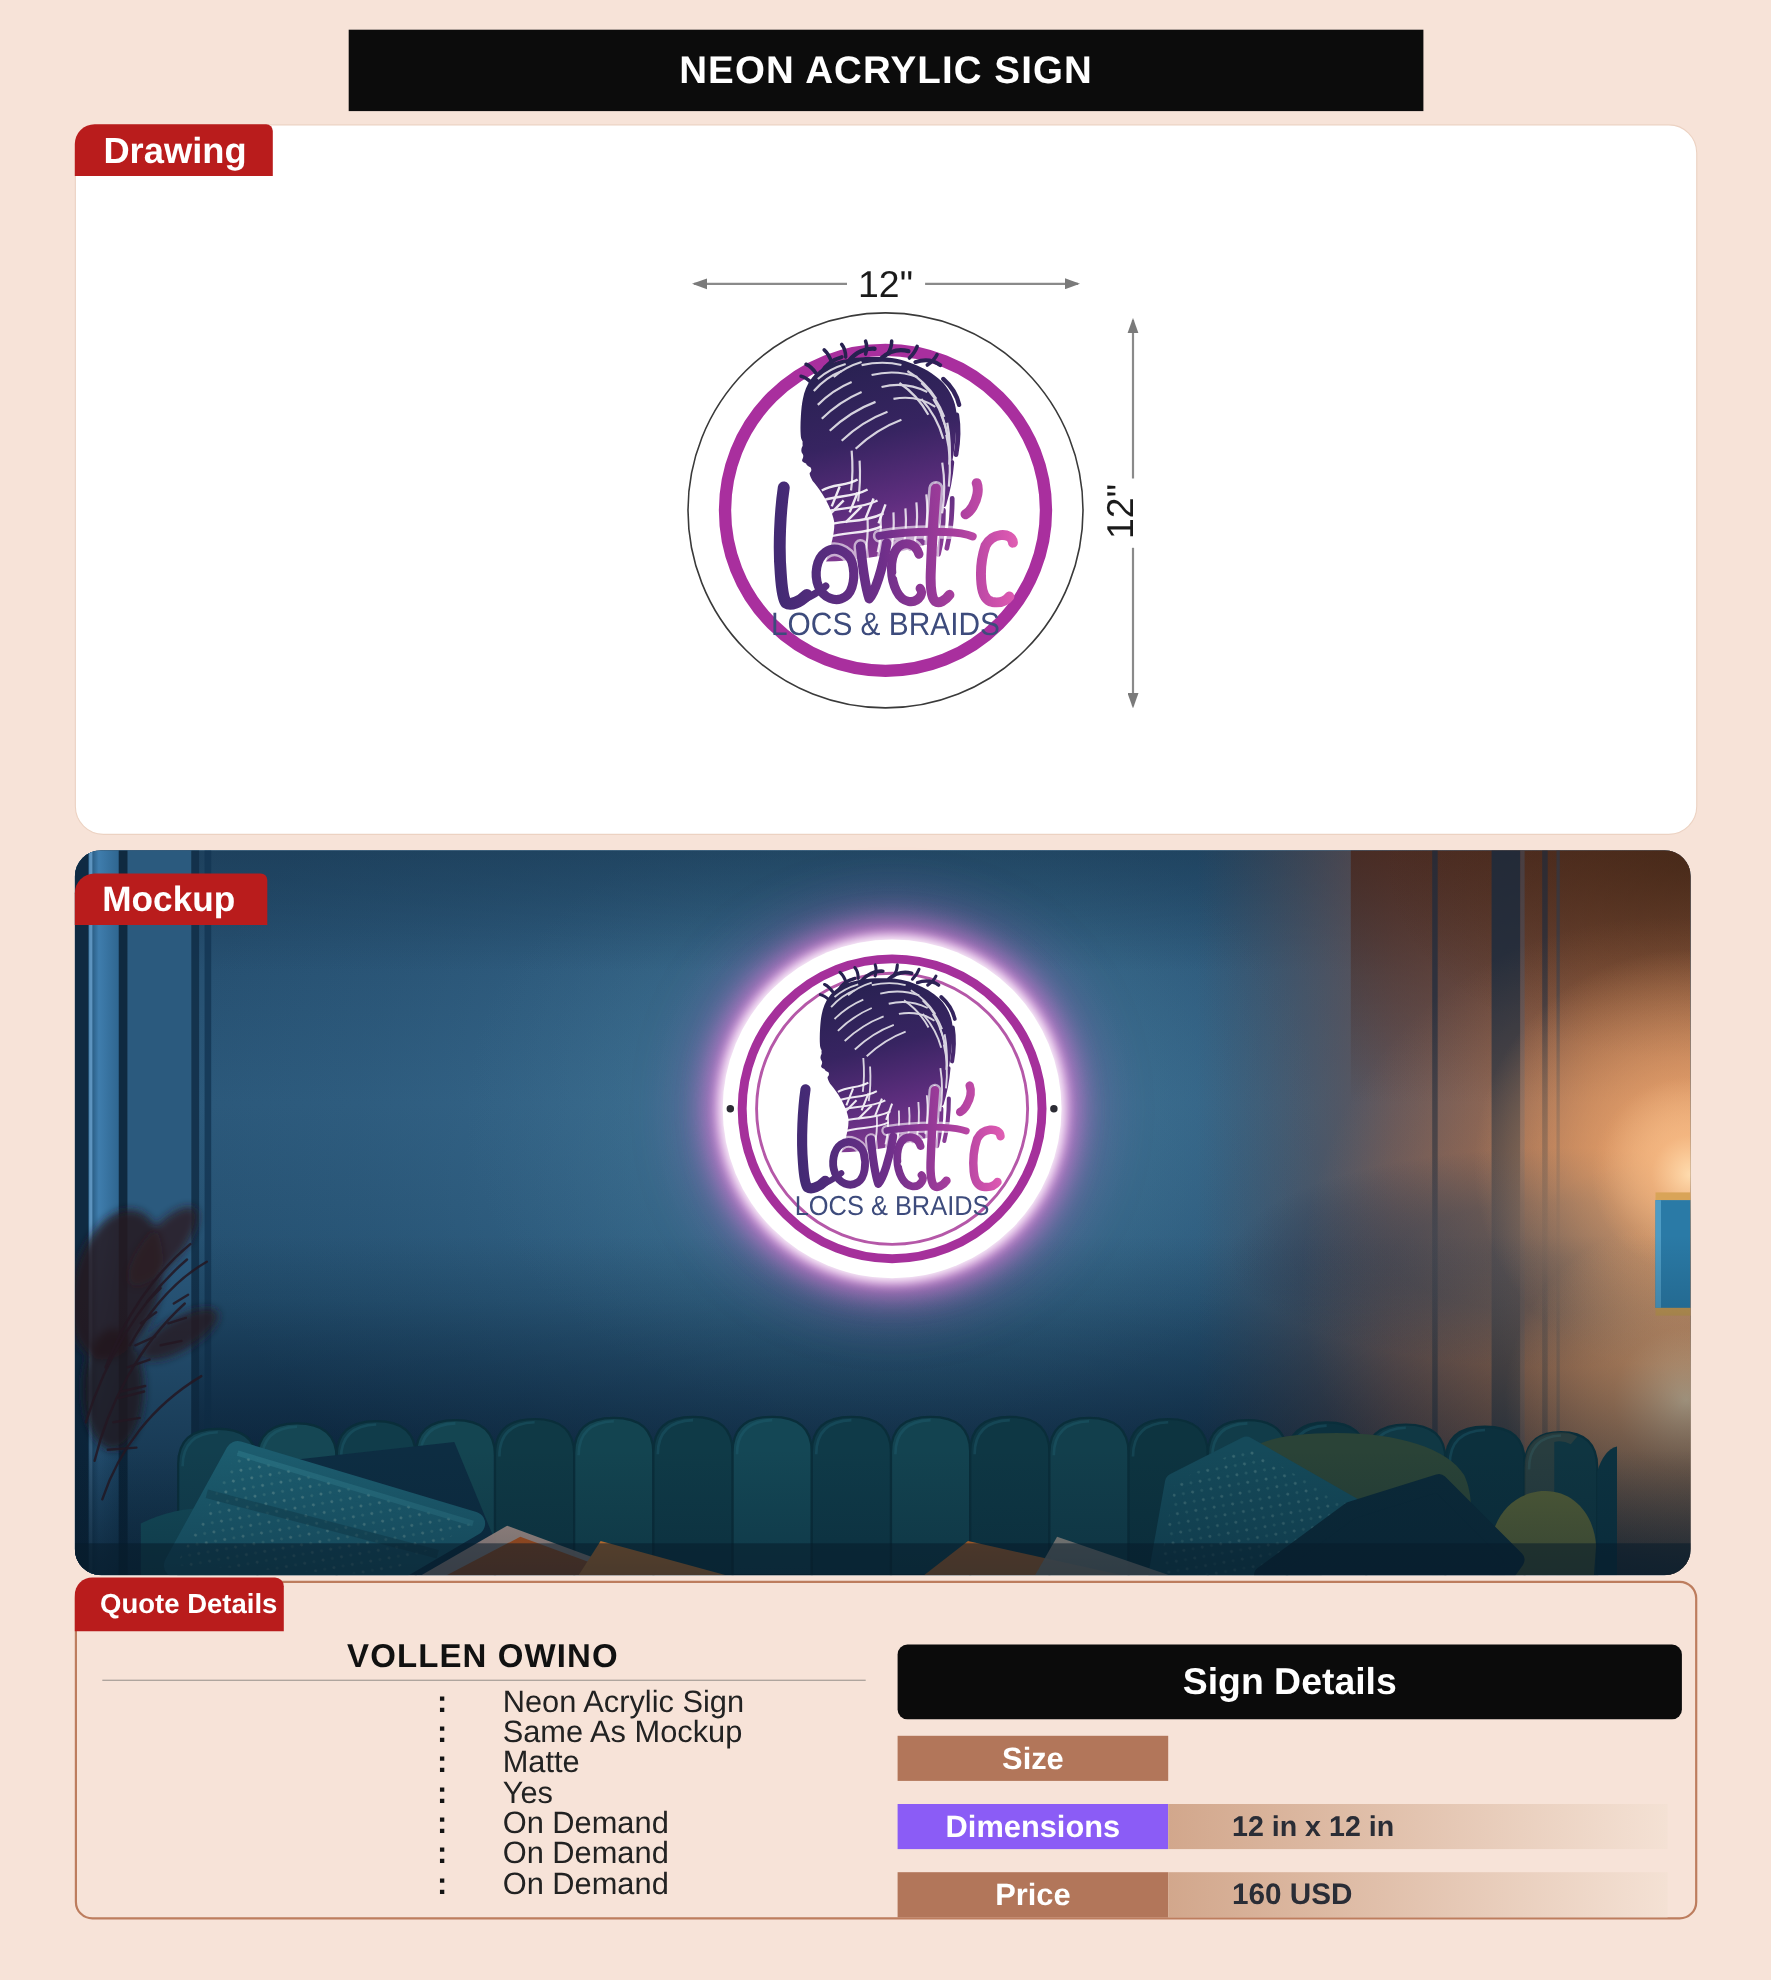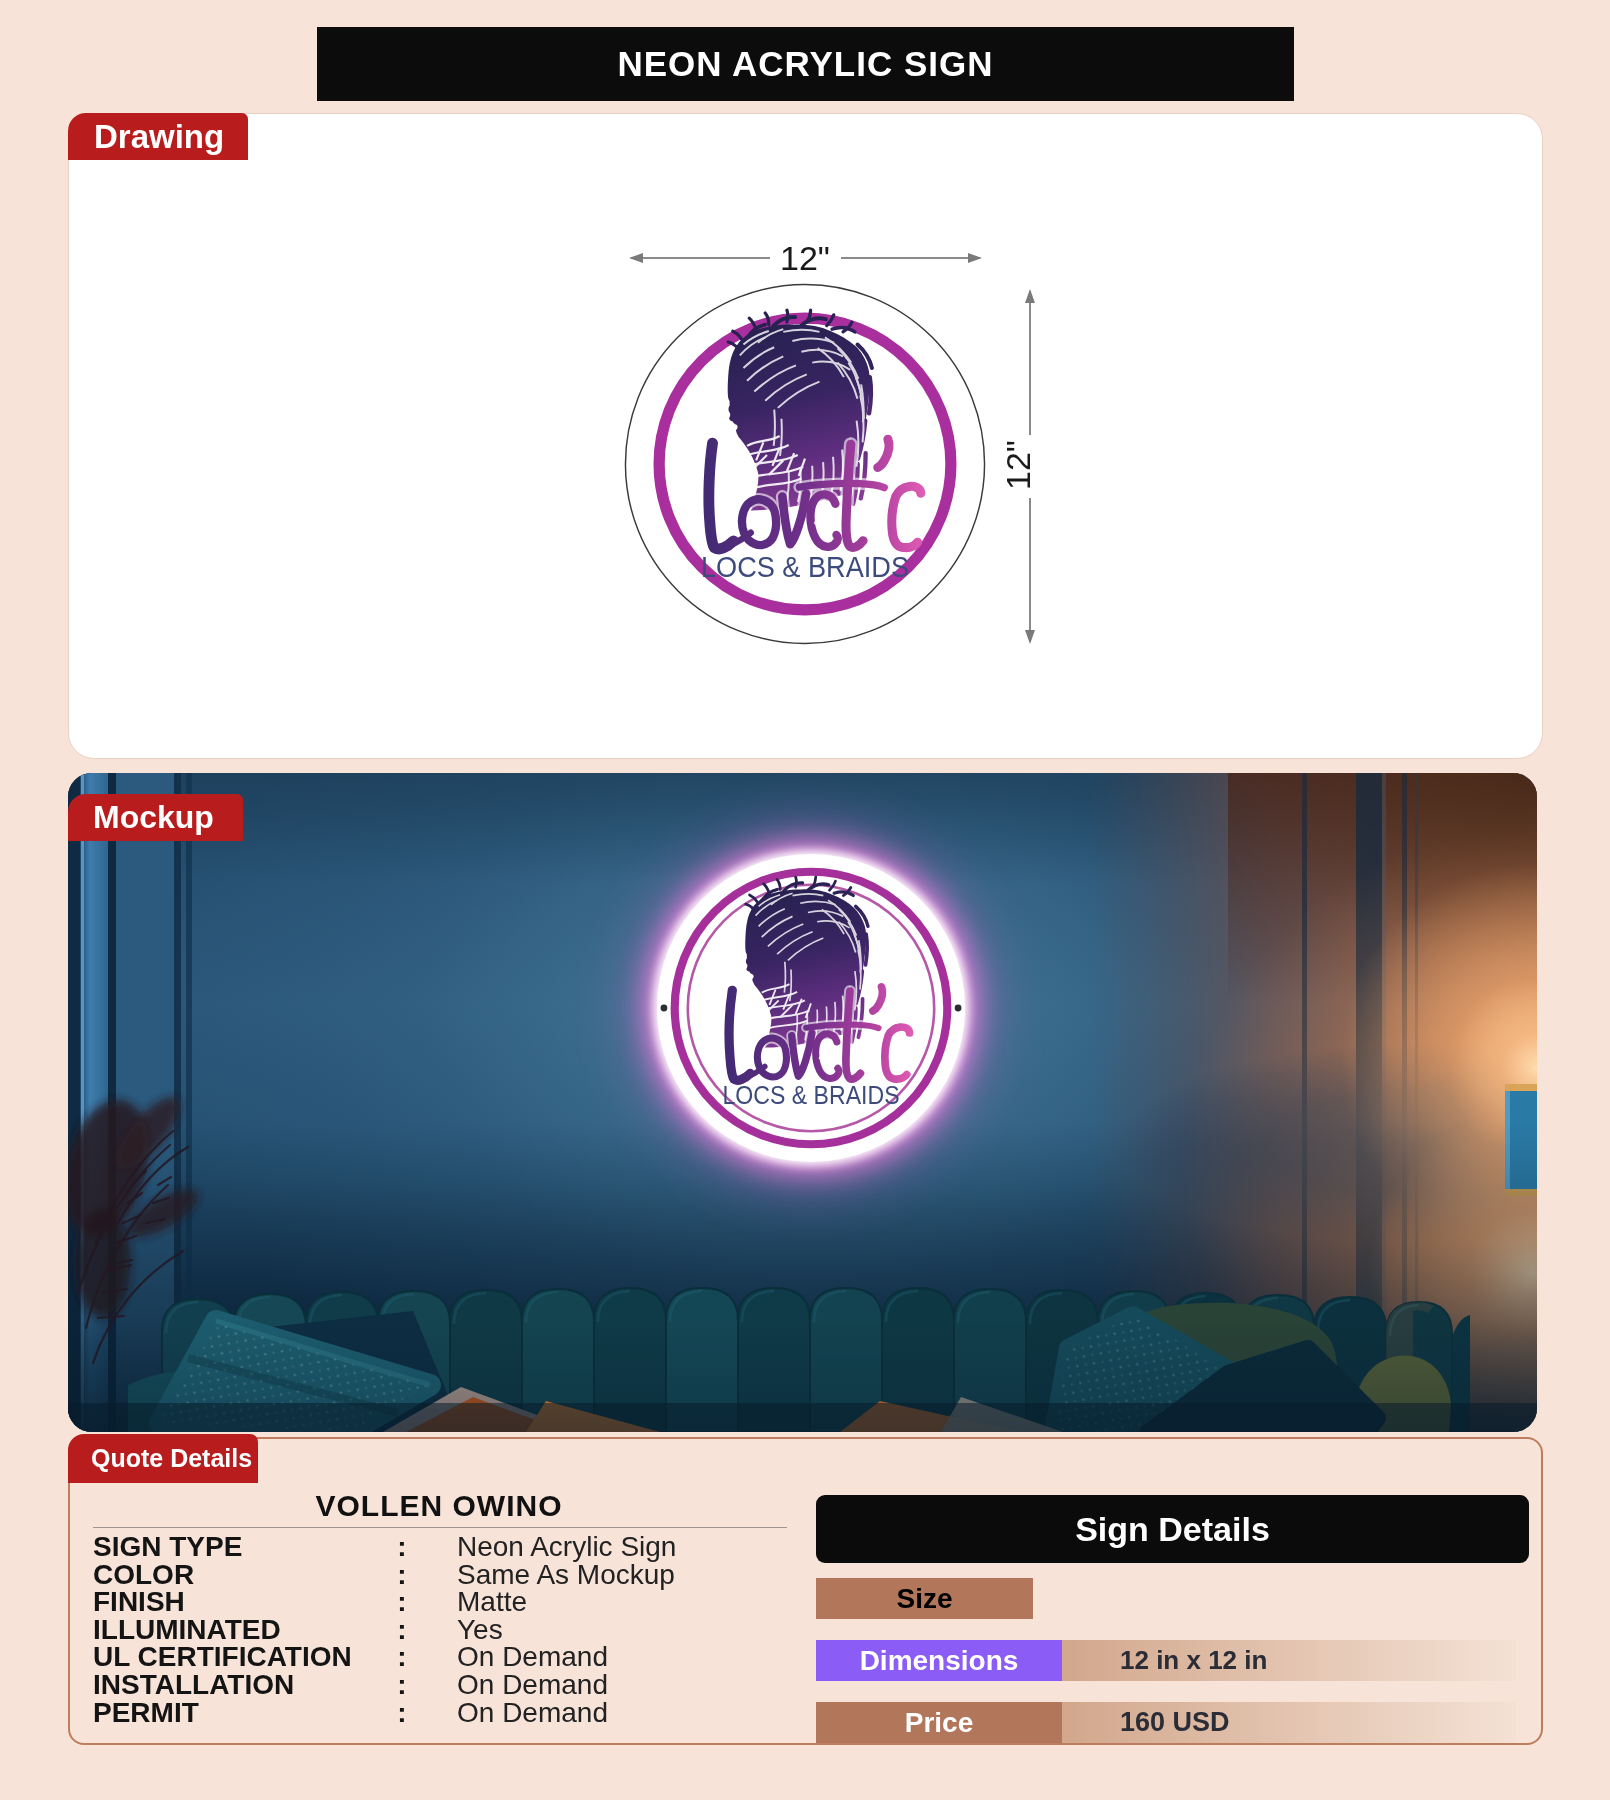--- a/index.html
+++ b/index.html
@@ -293,29 +293,28 @@
 </svg>
 
 <div class="abs" style="left:68px;top:1437px;width:1475px;height:308px;border:2px solid #bd7d5e;border-radius:16px;box-sizing:border-box;"></div>
 
 <div class="tab" style="left:68px;top:1434px;width:190px;height:49px;font-size:25px;line-height:49px;padding-left:23px;box-sizing:border-box;border-radius:16px 8px 0 0;">Quote Details</div>
 
 <div class="abs" style="left:93px;top:1489px;width:692px;text-align:center;font-size:30px;font-weight:bold;color:#111;letter-spacing:1px;">VOLLEN OWINO</div>
 
 <div class="abs" style="left:93px;top:1527px;width:694px;height:1px;background:#9d968f;"></div>
 
-<div class="abs" style="left:93px;top:1533px;width:300px;font-size:28px;font-weight:bold;color:#141414;line-height:27.6px;white-space:nowrap;">SIGN TYPE<br>COLOR<br>FINISH<br>ILLUMINATED<br>UL CERTIFICATION<br>INSTALLATION<br>PERMIT</div>
 
 <div class="abs" style="left:392px;top:1533px;width:20px;font-size:28px;font-weight:bold;color:#141414;line-height:27.6px;text-align:center;">:<br>:<br>:<br>:<br>:<br>:<br>:</div>
 
 <div class="abs" style="left:457px;top:1533px;width:340px;font-size:28px;color:#222;line-height:27.6px;white-space:nowrap;">Neon Acrylic Sign<br>Same As Mockup<br>Matte<br>Yes<br>On Demand<br>On Demand<br>On Demand</div>
 
 <div class="abs" style="left:816px;top:1495px;width:713px;height:68px;background:#0b0b0b;border-radius:9px;display:flex;align-items:center;justify-content:center;color:#fff;font-size:34px;font-weight:bold;">Sign Details</div>
 
-<div class="abs" style="left:816px;top:1578px;width:217px;height:41px;background:#b2765a;color:#000000;font-size:28px;font-weight:bold;display:flex;align-items:center;justify-content:center;">Size</div>
+<div class="abs" style="left:816px;top:1578px;width:246px;height:41px;background:#b2765a;color:#ffffff;font-size:28px;font-weight:bold;display:flex;align-items:center;justify-content:center;">Size</div>
 
 
 <div class="abs" style="left:816px;top:1640px;width:246px;height:41px;background:#8b5cf6;color:#fff;font-size:28px;font-weight:bold;display:flex;align-items:center;justify-content:center;">Dimensions</div>
 
 <div class="abs" style="left:1062px;top:1640px;width:454px;height:41px;background:linear-gradient(to right,#d2a78c,#f4e1d4);color:#2a2d36;font-size:26px;font-weight:bold;display:flex;align-items:center;padding-left:58px;box-sizing:border-box;">12 in x 12 in</div>
 
 <div class="abs" style="left:816px;top:1702px;width:246px;height:41px;background:#b2765a;color:#fff;font-size:28px;font-weight:bold;display:flex;align-items:center;justify-content:center;">Price</div>
 
 <div class="abs" style="left:1062px;top:1702px;width:454px;height:41px;background:linear-gradient(to right,#d2a78c,#f4e1d4);color:#2a2d36;font-size:27px;font-weight:bold;display:flex;align-items:center;padding-left:58px;box-sizing:border-box;">160 USD</div>
 

